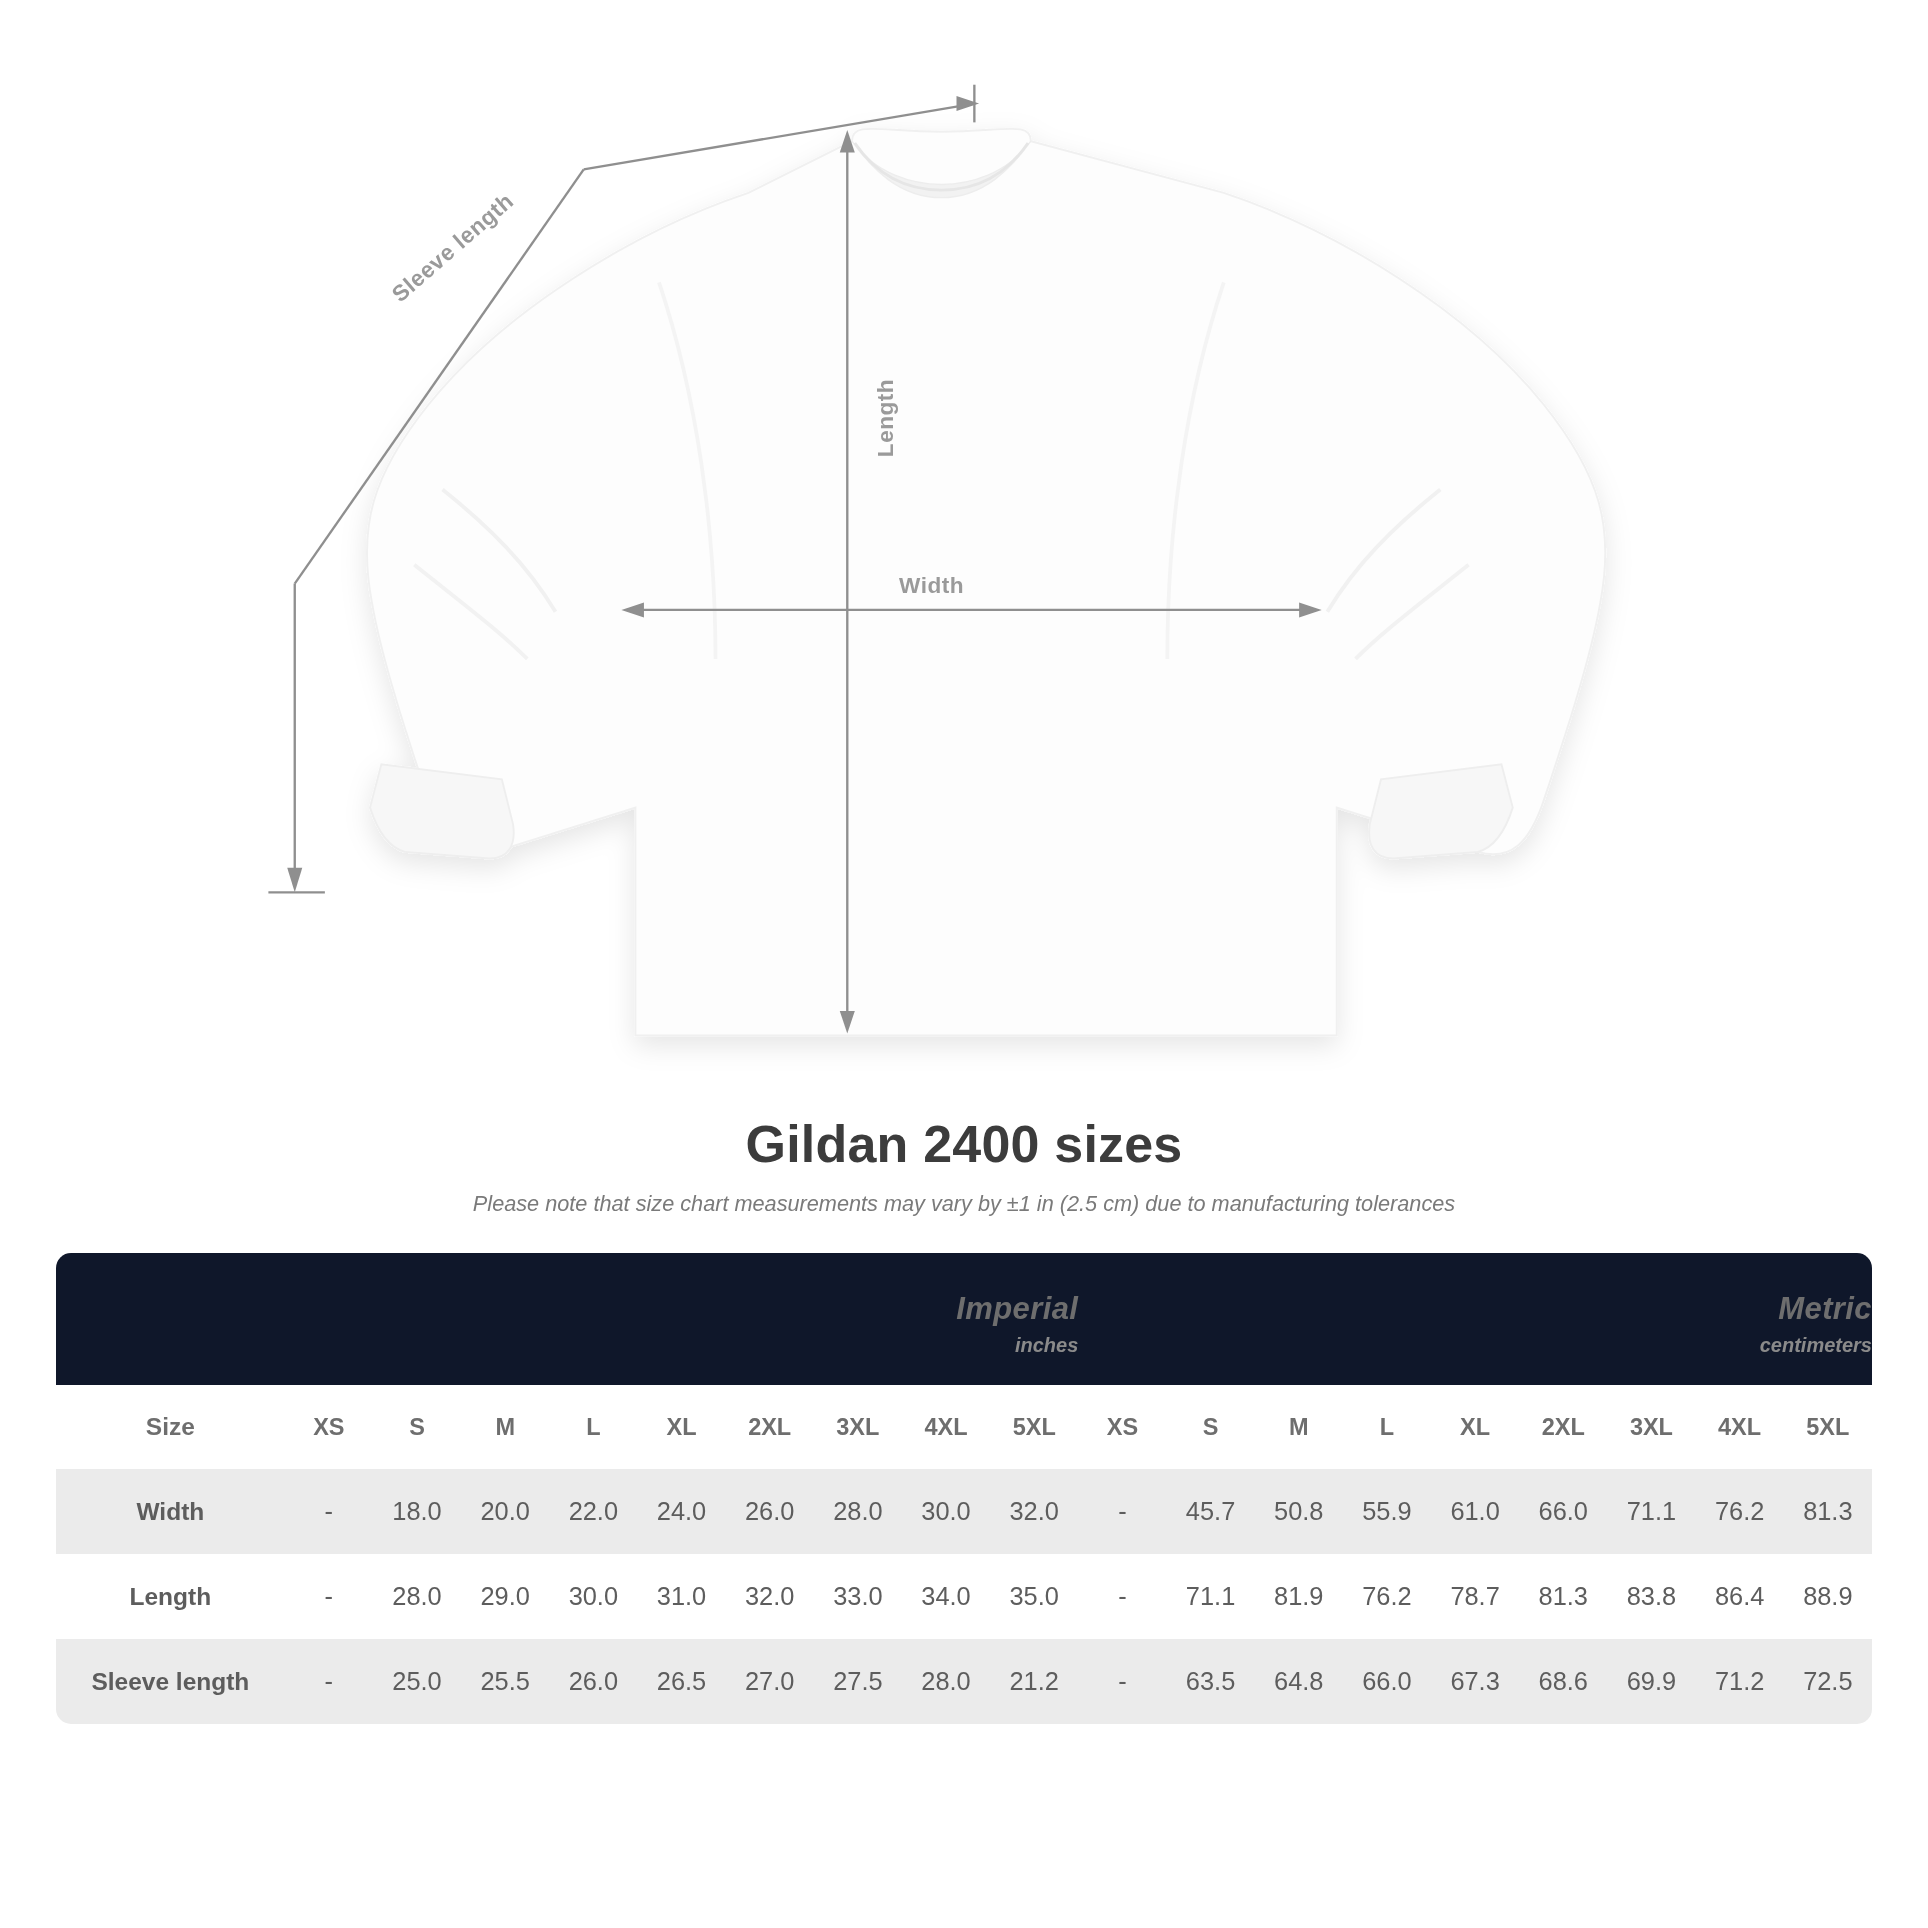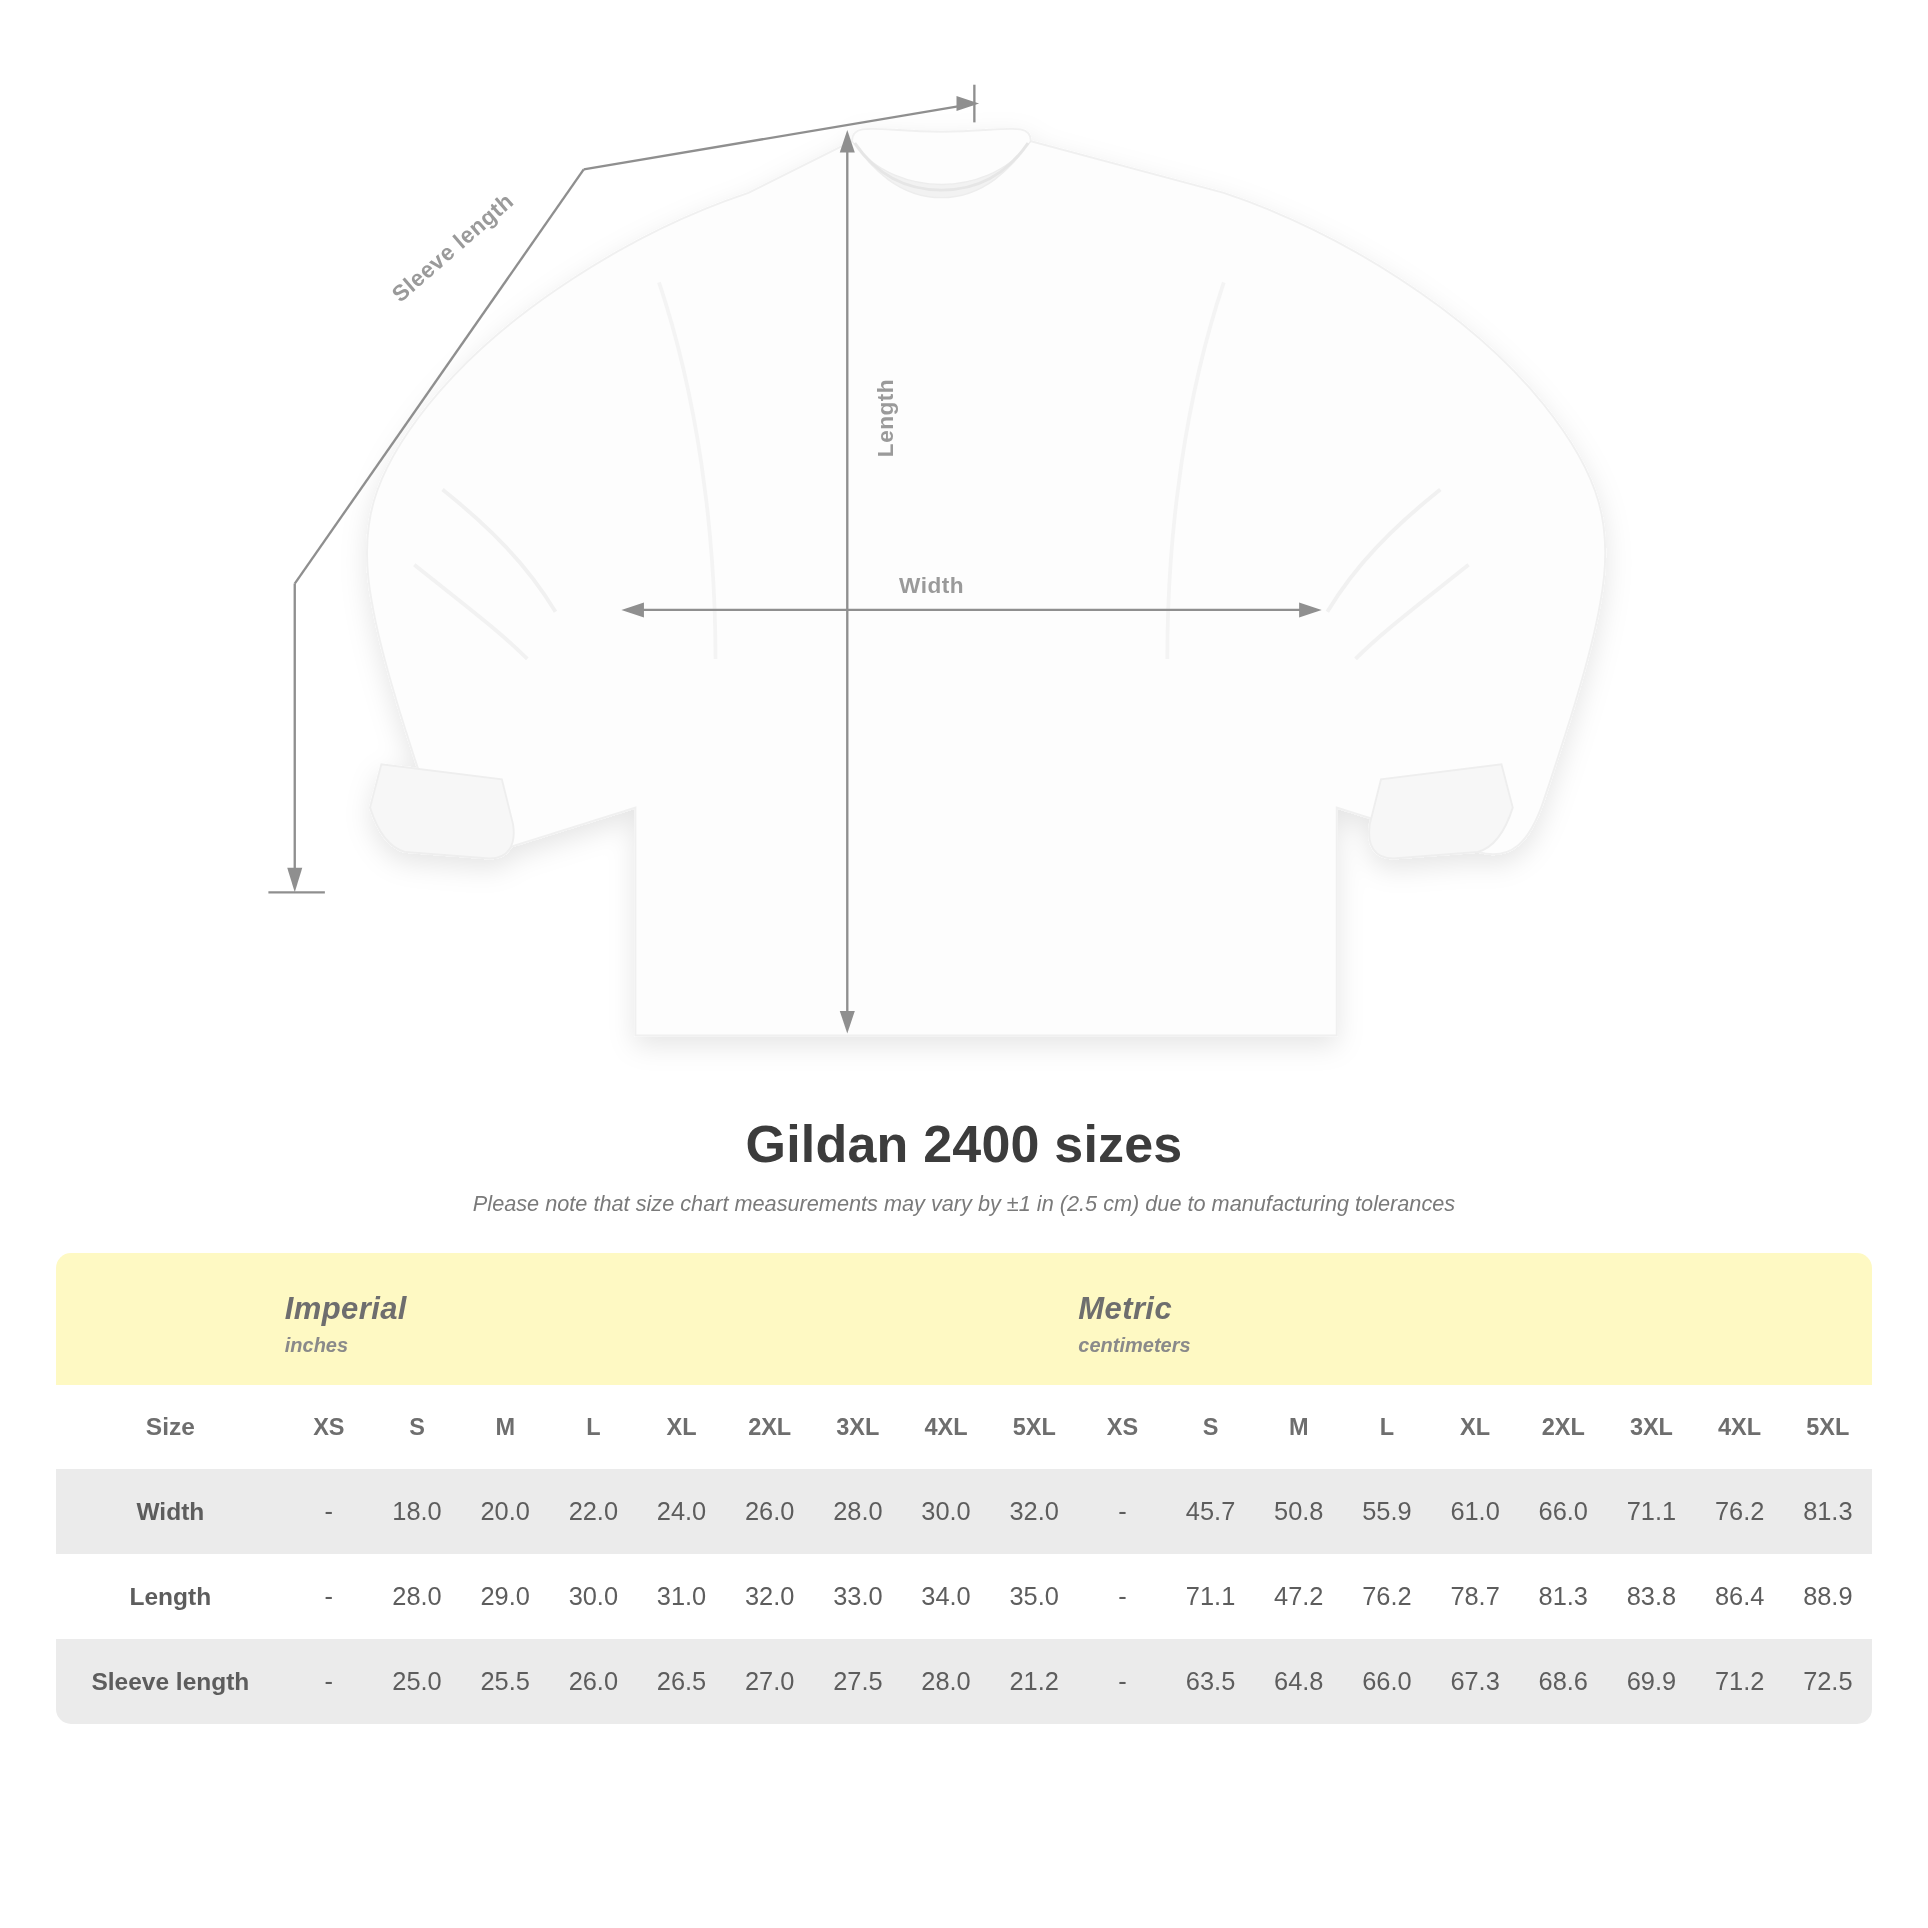--- a/index.html
+++ b/index.html
@@ -82,23 +82,23 @@
     border-radius: 15px;
     overflow: hidden;
     background: #ffffff;
   }
   table {
     border-collapse: collapse;
     width: 100%;
     table-layout: fixed;
   }
   thead .unit-row th {
-    background: #fef9c3;
+    background: #0f172a;
     padding: 38px 0 28px 0;
-    text-align: left;
+    text-align: right;
     border: none;
   }
   .unit-name {
     display: block;
     font-size: 31px;
     font-weight: bold;
     font-style: italic;
     color: #6e6e6e;
     letter-spacing: 0.4px;
   }
@@ -306,21 +306,21 @@
           <td>28.0</td>
           <td>29.0</td>
           <td>30.0</td>
           <td>31.0</td>
           <td>32.0</td>
           <td>33.0</td>
           <td>34.0</td>
           <td>35.0</td>
           <td>-</td>
           <td>71.1</td>
-          <td>47.2</td>
+          <td>81.9</td>
           <td>76.2</td>
           <td>78.7</td>
           <td>81.3</td>
           <td>83.8</td>
           <td>86.4</td>
           <td>88.9</td>
         </tr>
         <tr class="shaded">
           <th class="rowhead">Sleeve length</th>
           <td>-</td>

